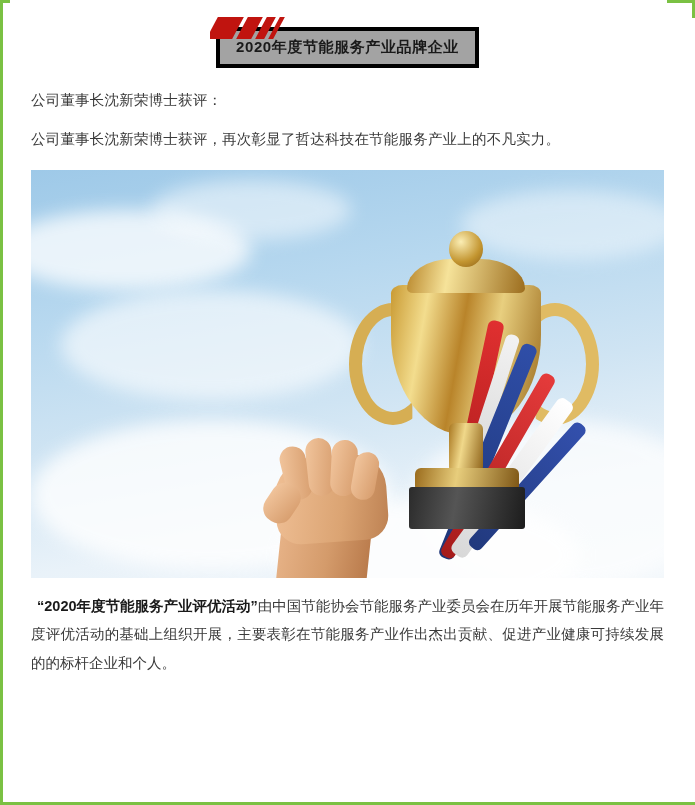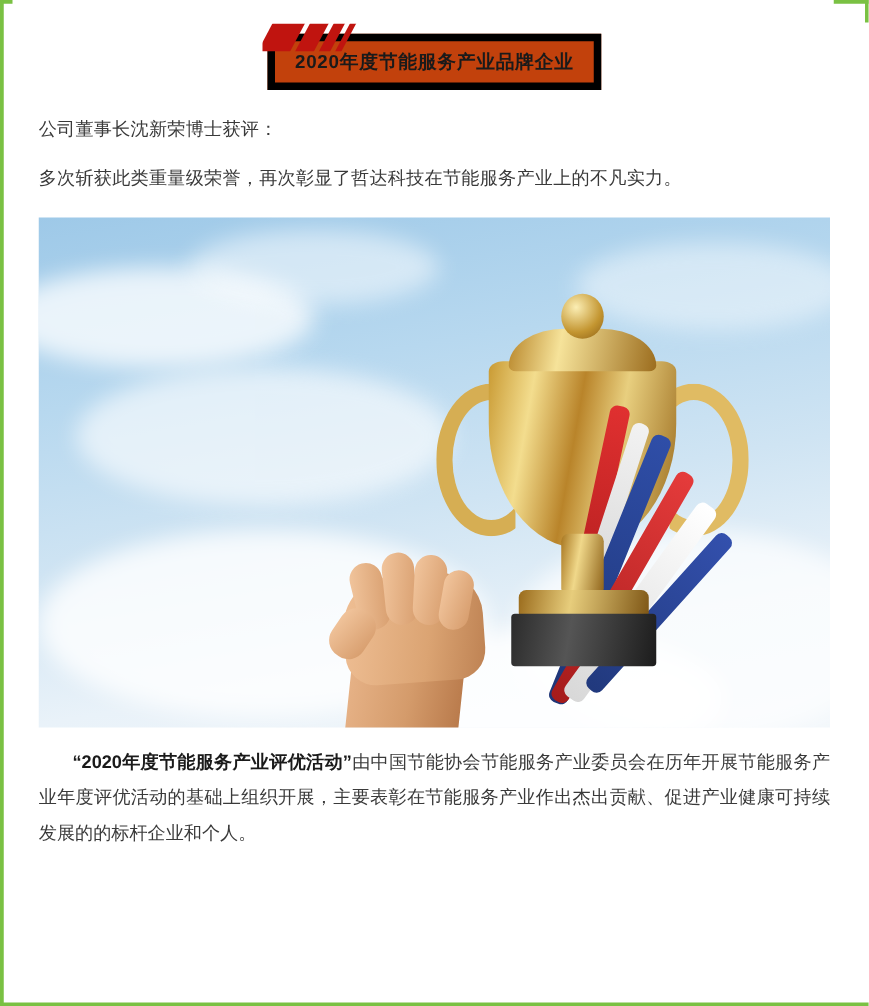--- a/index.html
+++ b/index.html
@@ -48,23 +48,23 @@
 
   
   .award-wrap {
     display: flex;
     justify-content: center;
     margin: 2px 0 18px 0;
   }
   .award {
     position: relative;
     display: inline-block;
-    border: 6px solid #000000;
+    border: 4px solid #000000;
     padding: 7px 16px 7px 16px;
-    background: #c2410c;
+    background: #a3a3a3;
   }
   .award .label {
     font-size: 15px;
     font-weight: bold;
     color: #1a1a1a;
     letter-spacing: 0.6px;
     white-space: nowrap;
   }
   .award .stripes {
     position: absolute;
@@ -215,21 +215,21 @@
 
   .caption {
     font-size: 14.5px;
     line-height: 1.95;
     color: #3a3a3a;
     text-align: justify;
     margin: 0;
     padding: 0 0 0 0;
     text-indent: 0;
   }
-  .caption .lead { margin-left: 27px; }
+  .caption .lead { margin-left: 6px; }
   .caption b { font-weight: bold; color: #1a1a1a; }
 </style>
 </head>
 <body>
 
 <div class="frame-corner corner-tl-h"></div>
 <div class="frame-corner corner-tl-v"></div>
 <div class="frame-corner corner-tr-h"></div>
 <div class="frame-corner corner-tr-v"></div>
 <div class="frame-corner corner-bl-h"></div>
@@ -246,21 +246,21 @@
           <i></i>
           <i></i>
       </div>
       <div class="label">2020年度节能服务产业品牌企业</div>
     </div>
   </div>
 
   <p class="para tight">公司董事长沈新荣博士获评：</p>
 
 
-  <p class="para">多次斩获此类重量级荣誉，再次彰显了哲达科技在节能服务产业上的不凡实力。</p>
+  <p class="para">公司董事长沈新荣博士获评，再次彰显了哲达科技在节能服务产业上的不凡实力。</p>
 
   <div class="photo">
     <div class="cloud c1"></div>
     <div class="cloud c2"></div>
     <div class="cloud c3"></div>
     <div class="cloud c4"></div>
     <div class="cloud c5"></div>
     <div class="cloud c6"></div>
     <div class="cloud c7"></div>
 

